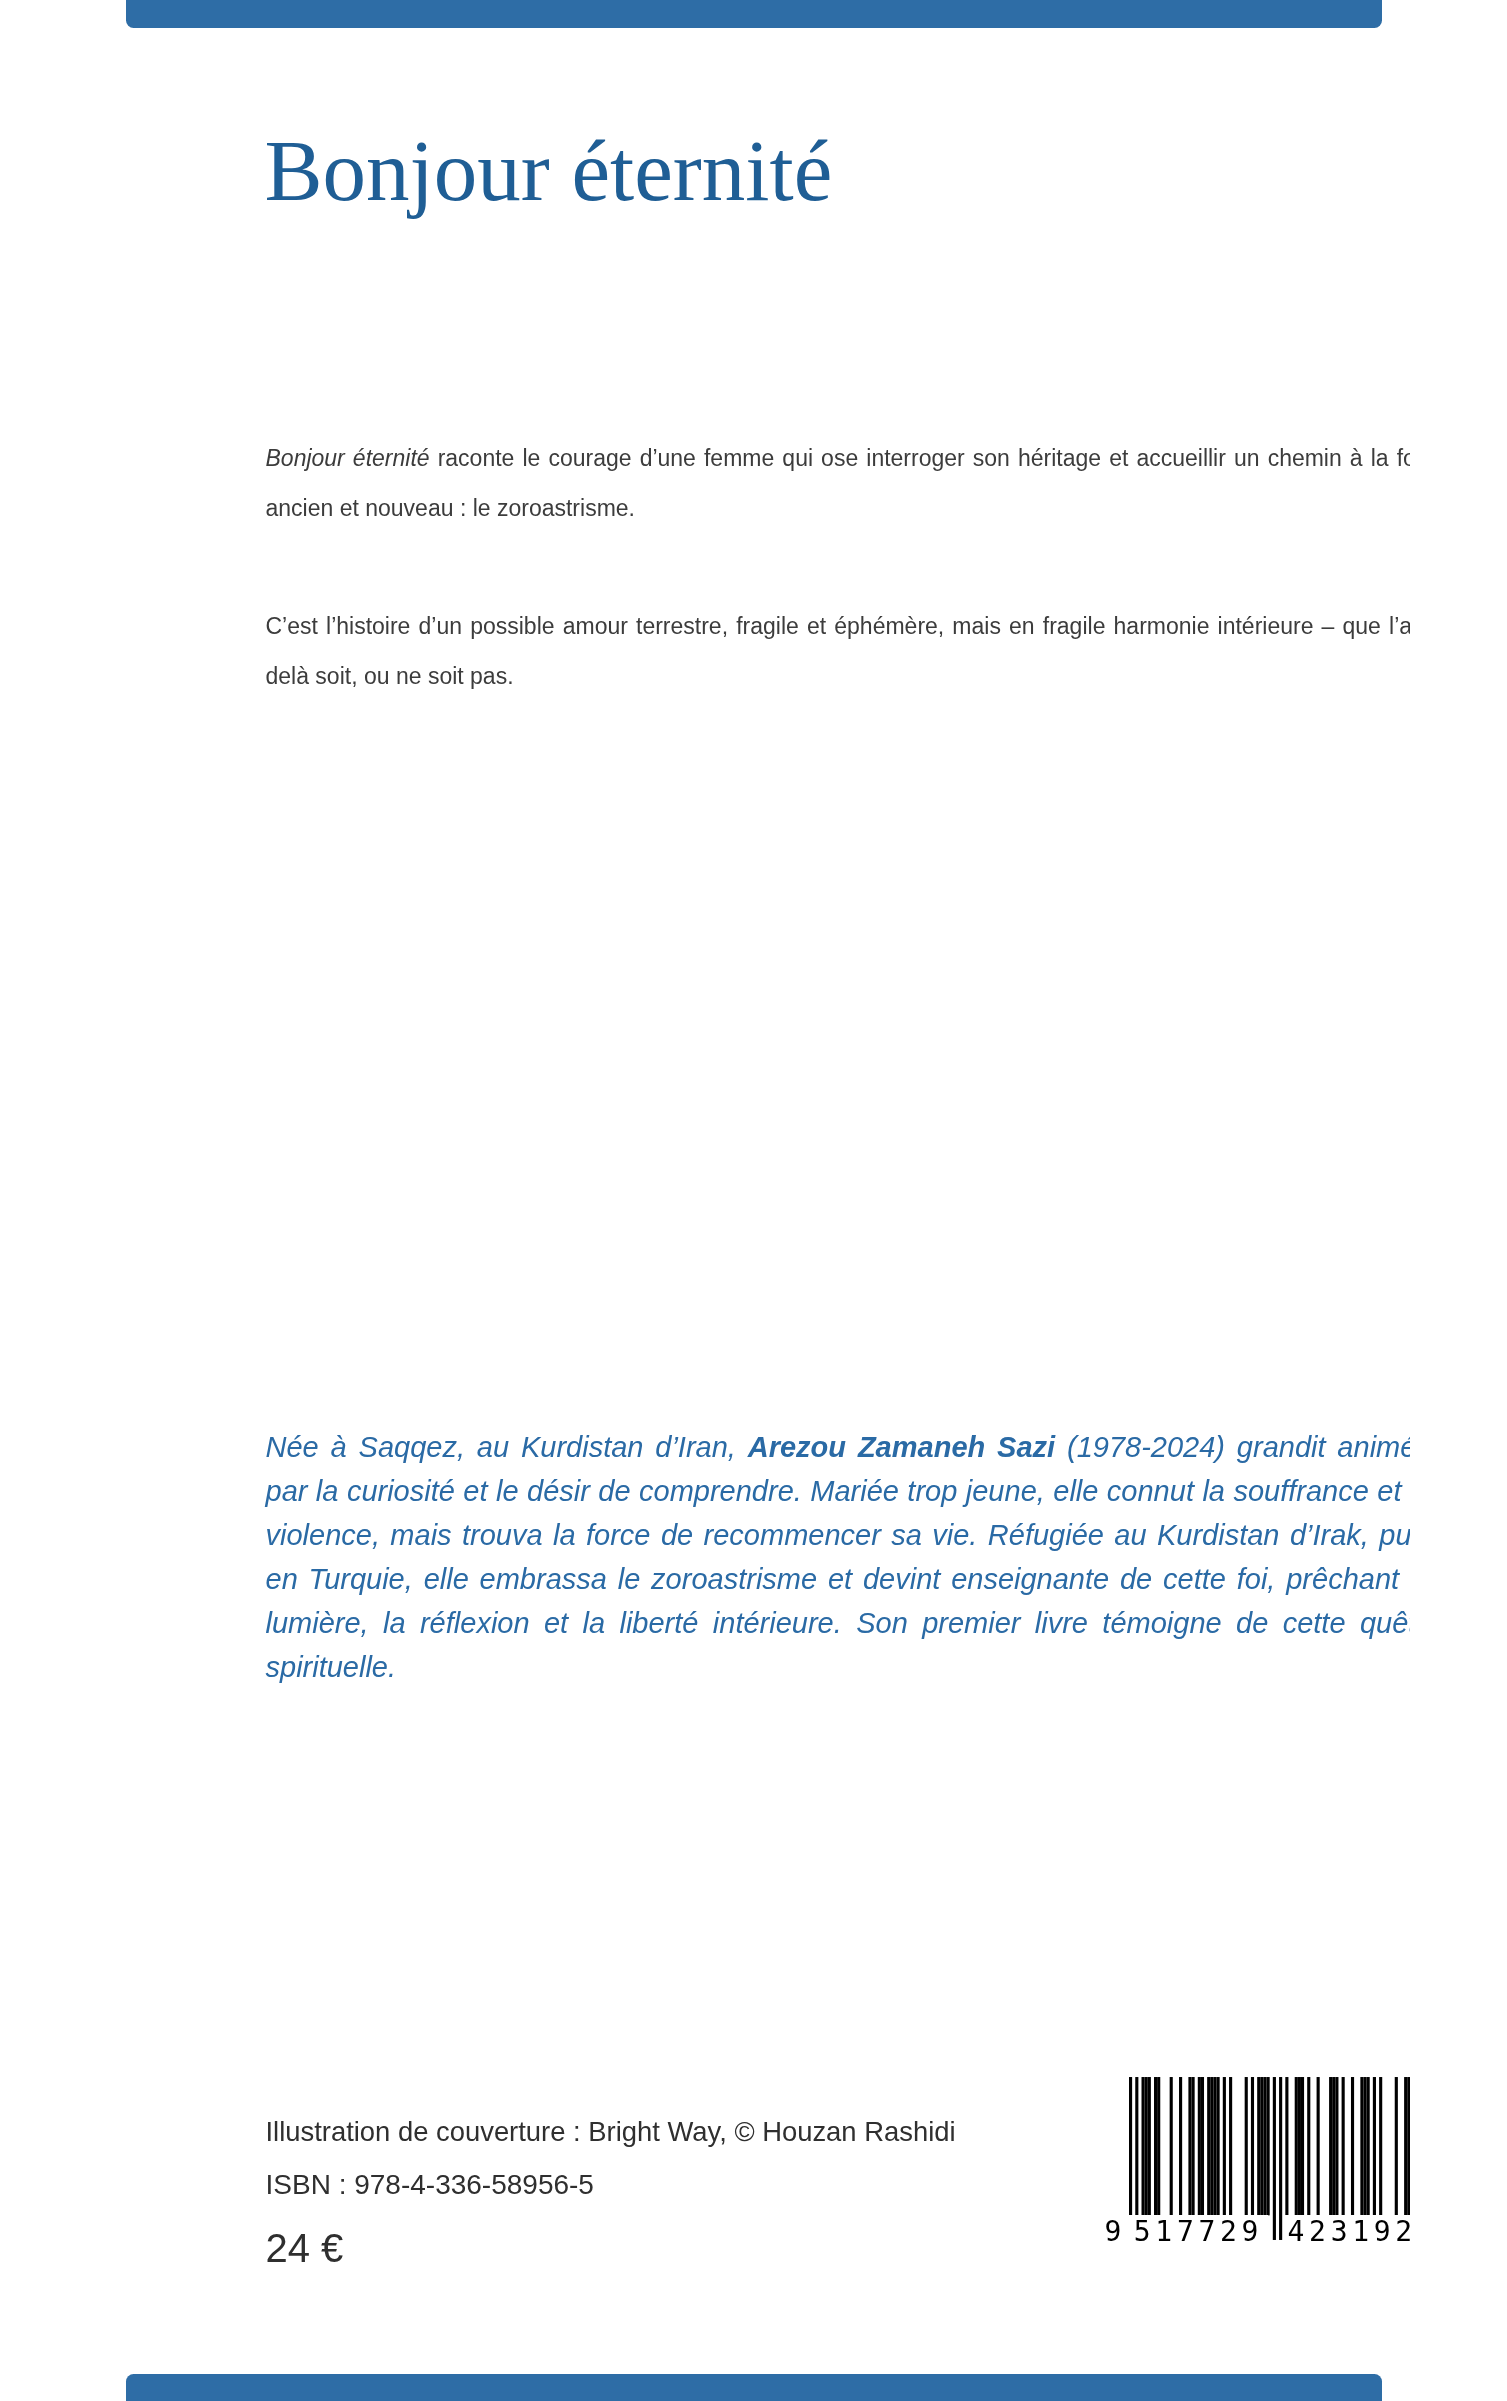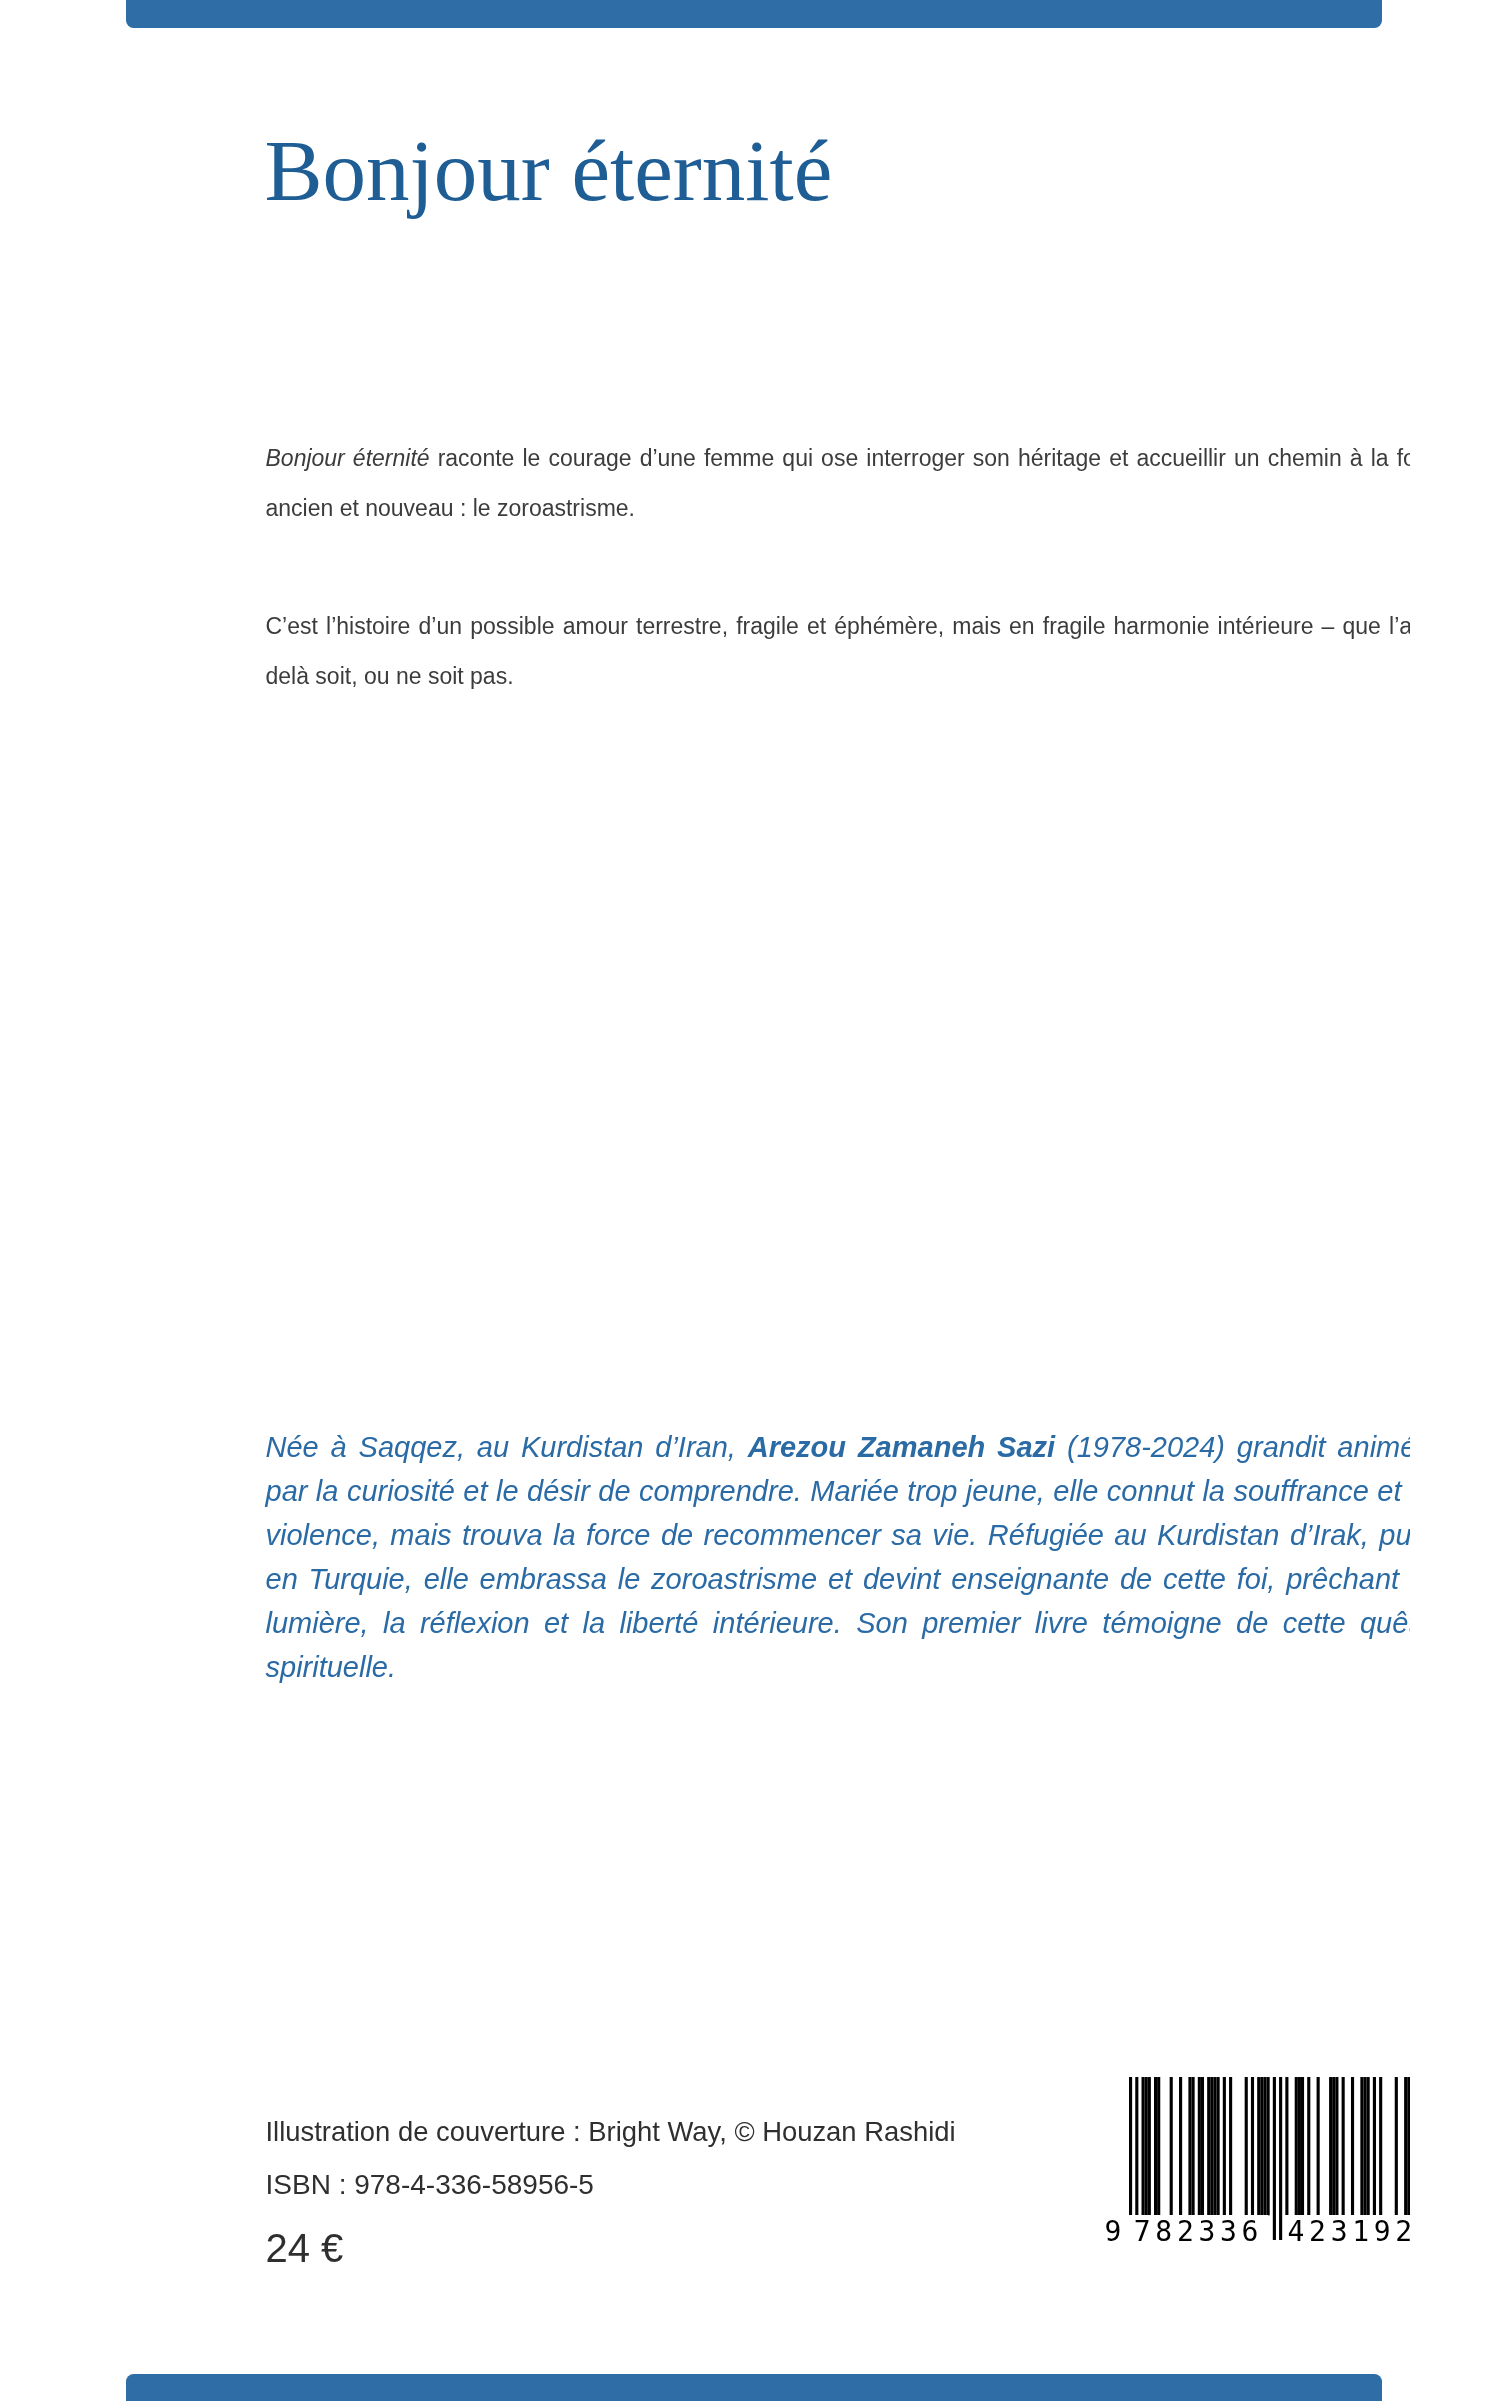--- a/index.html
+++ b/index.html
@@ -178,21 +178,21 @@
           <rect x="280.5" y="0" width="3.3" height="146"></rect>
           <rect x="290.4" y="0" width="3.3" height="146"></rect>
           <rect x="293.7" y="0" width="3.3" height="146"></rect>
           <rect x="297.0" y="0" width="3.3" height="146"></rect>
           <rect x="303.6" y="0" width="3.3" height="172"></rect>
           <rect x="310.2" y="0" width="3.3" height="172"></rect>
         </svg>
       </div>
     <div class="barcode-digits">
       <span class="bd-lead">9</span>
-      <span class="bd-g1">782336</span>
+      <span class="bd-g1">517729</span>
       <span class="bd-g2">423192</span>
     </div>
   </div>
 
   <div class="bar bottom"></div>
 
 </div>
 
 
 </body></html>

